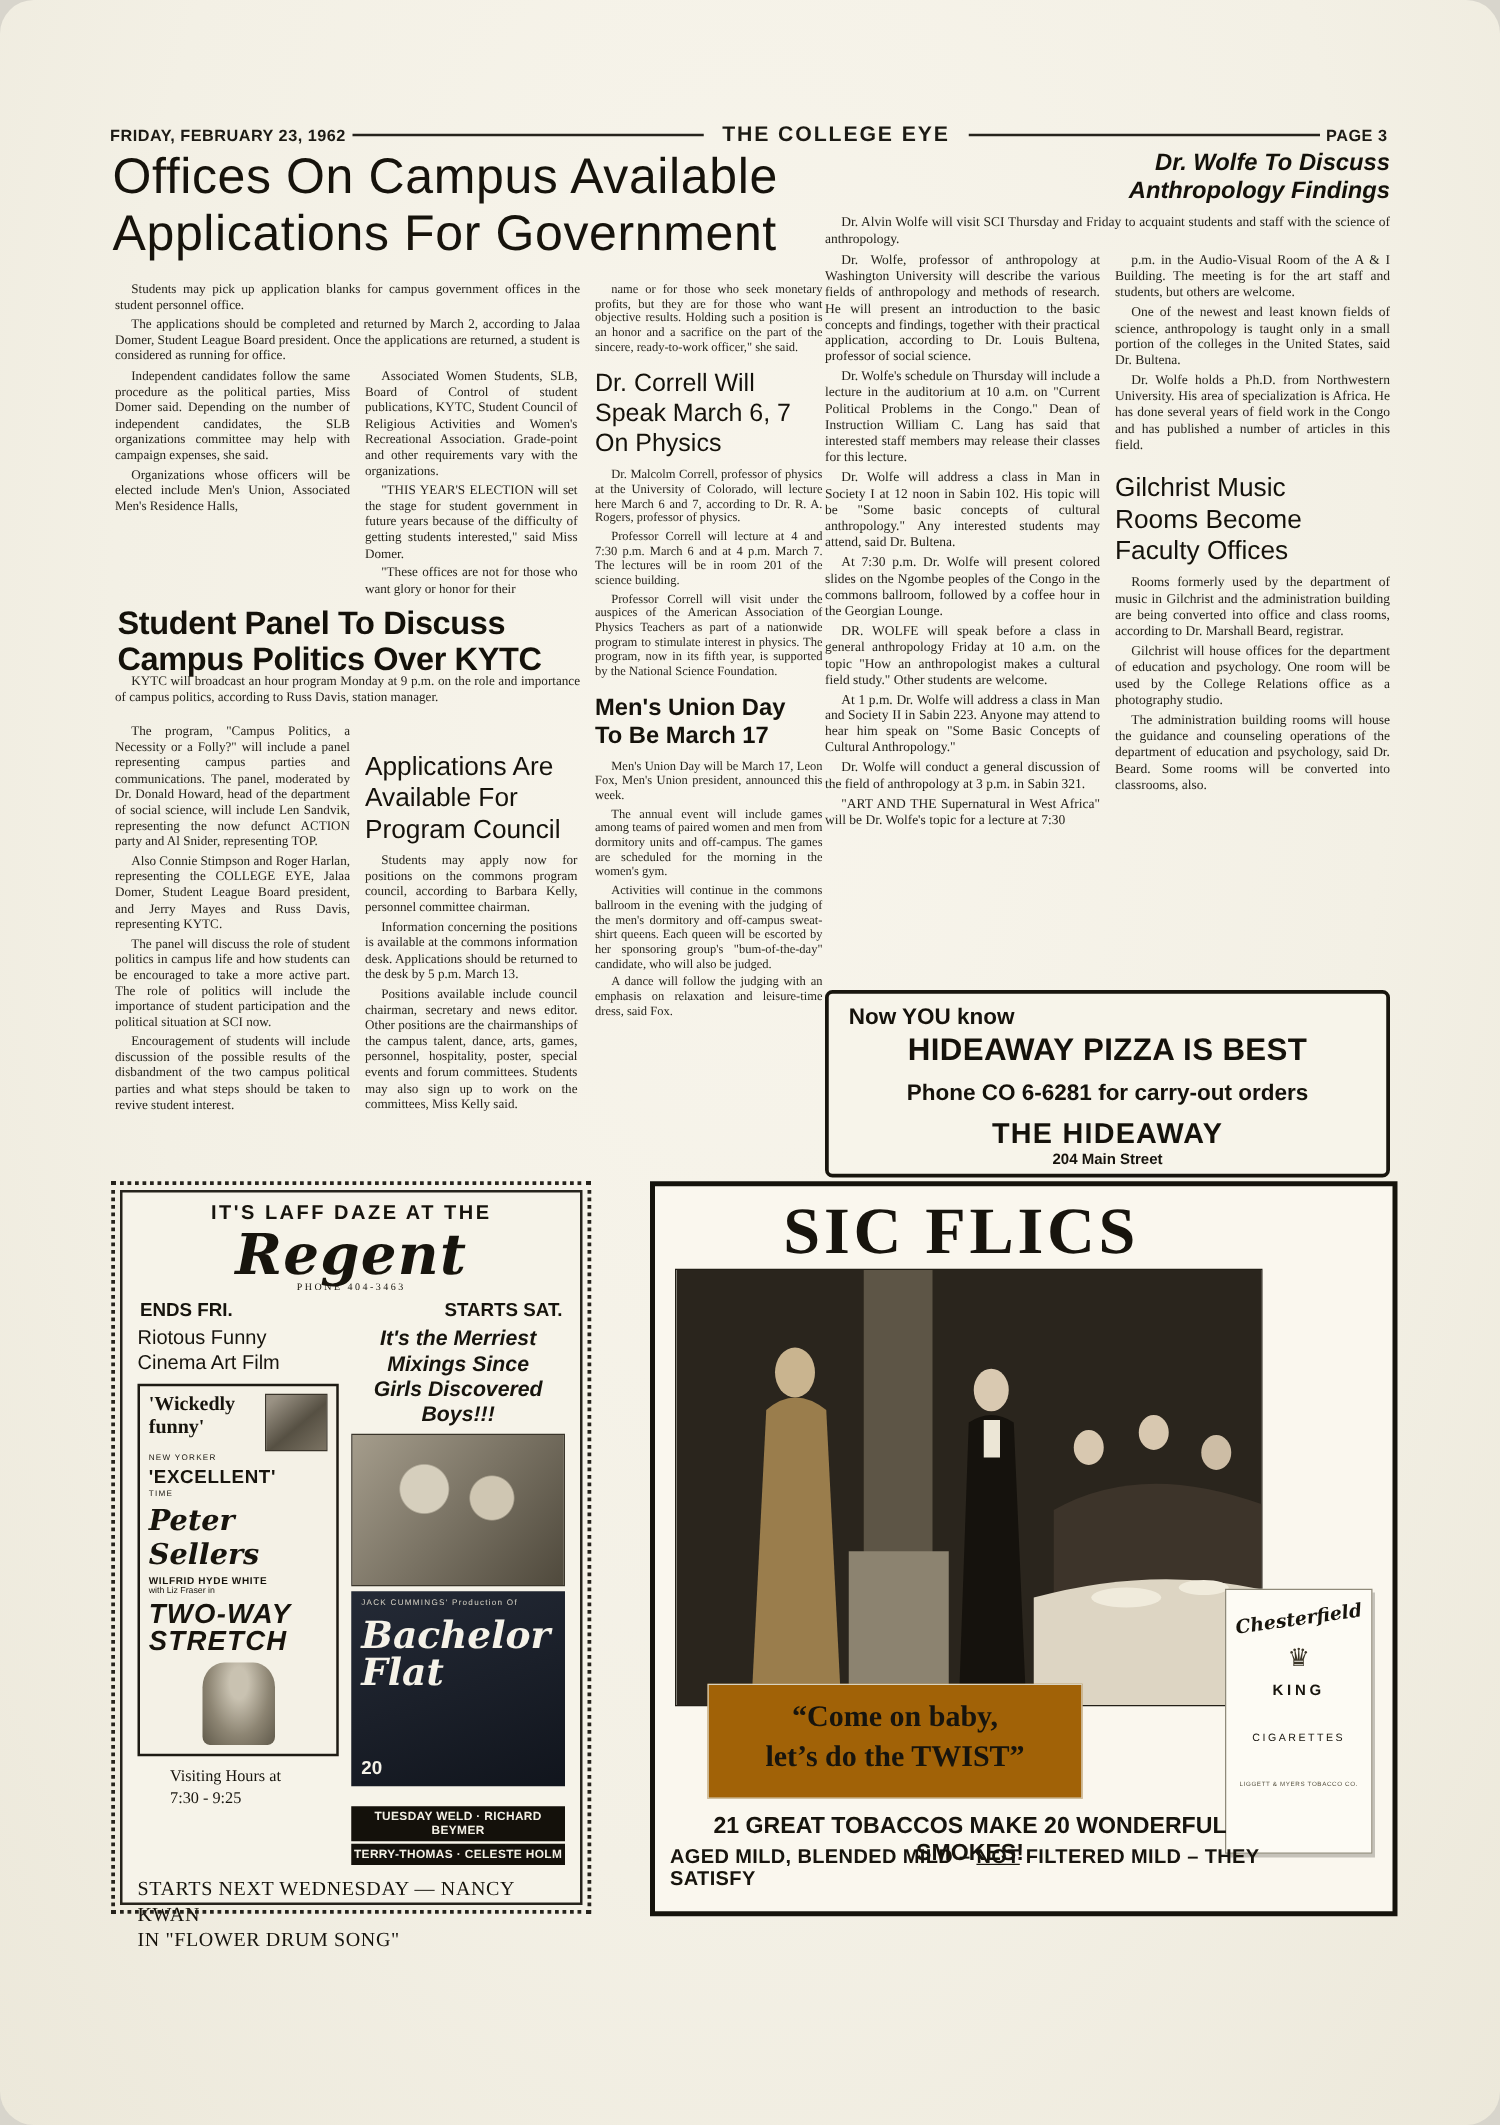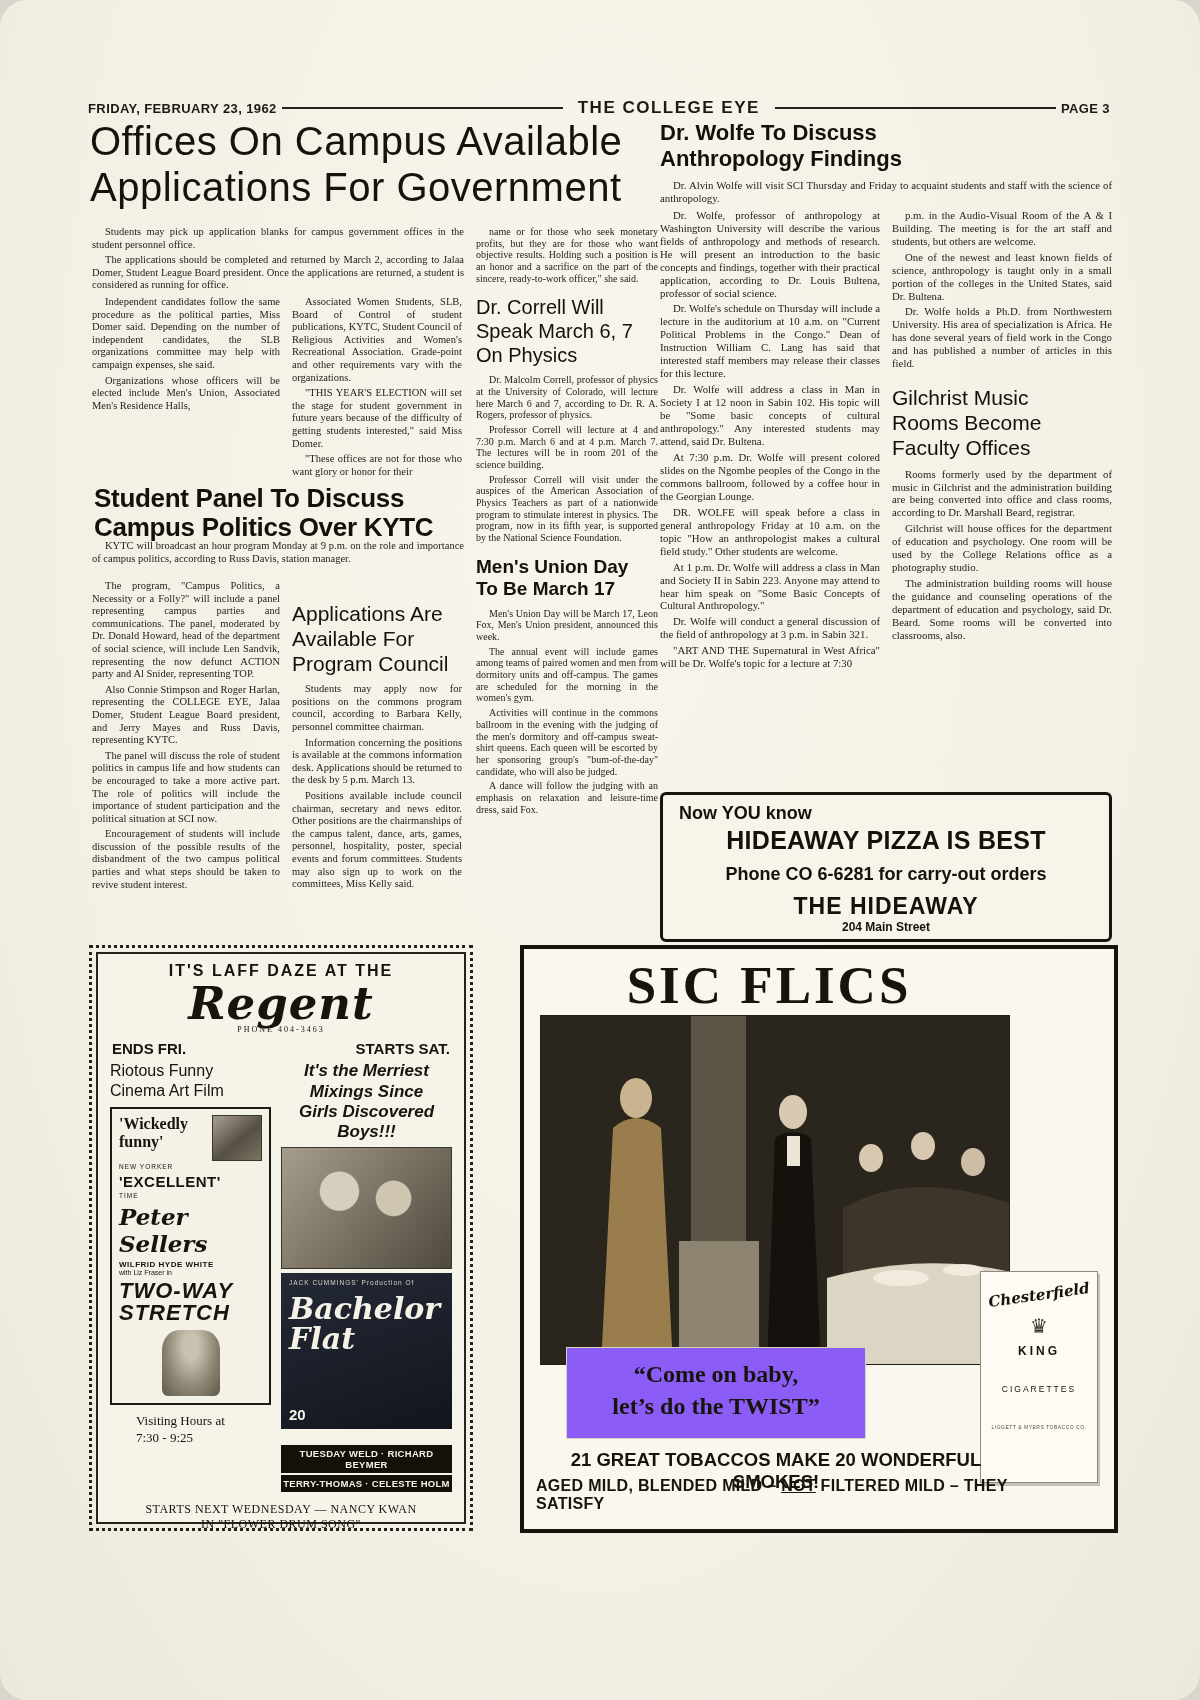--- a/index.html
+++ b/index.html
@@ -28,22 +28,22 @@
     font-family: "Liberation Sans", sans-serif; font-weight: normal;
     font-size: 20px; line-height: 1.18; color: #15120b; margin: 12px 0 7px;
   }
   .subhead-light.sz22 { font-size: 21px; }
   .subhead-light.bold { font-weight: bold; font-size: 19px; }
   .subhead-black {
     font-family: "Liberation Sans", sans-serif; font-weight: bold;
     font-size: 26px; line-height: 1.12; letter-spacing: -0.3px; color: #14110a;
   }
   .wolfe-headline {
-    font-family: "Liberation Sans", sans-serif; font-weight: bold; 
-    font-size: 22px; line-height: 1.18; color: #14110a;
+    font-family: "Liberation Sans", sans-serif; font-weight: bold; font-style: italic;
+    font-size: 19px; line-height: 1.18; color: #14110a; text-align: right;
   }
   
   .para { font-size: 10.5px; line-height: 1.2; text-align: justify; text-indent: 13px; margin: 0 0 3px; color: #26231c; }
   .apps-lead { position: absolute; left: 92px; top: 226px; width: 372px; }
   .apps-cols { position: absolute; left: 92px; top: 296px; width: 372px; height: 184px; display: flex; gap: 12px; overflow: hidden; }
   .apps-cols .colA { width: 188px; }
   .apps-cols .colB { width: 170px; }
   .panel-headline { position: absolute; left: 94px; top: 484px; width: 372px; }
   .panel-lead { position: absolute; left: 92px; top: 540px; width: 372px; }
   .panel-cols { position: absolute; left: 92px; top: 580px; width: 372px; height: 364px; display: flex; gap: 12px; overflow: hidden; }
@@ -98,31 +98,31 @@
   .rg-hours { font-size: 13px; margin: 8px 0 0 26px; line-height: 1.25; }
   .rg-rlines { font-family: "Liberation Sans", sans-serif; font-weight: bold; font-style: italic; font-size: 17px; line-height: 1.2; text-align: center; }
   .rg-photo-lg { width: 171px; height: 122px; margin-top: 4px; border: 1px solid #3a352b;
     background: radial-gradient(circle at 34% 36%, #d6cfbd 0 14%, transparent 15%), radial-gradient(circle at 66% 42%, #cfc6b2 0 13%, transparent 14%), linear-gradient(130deg, #a59d8c, #4f493c); }
   .rg-bachelor { margin-top: 4px; background: linear-gradient(160deg, #242a36, #11151d); color: #f5f2e8; padding: 6px 8px; height: 156px; position: relative; }
   .rg-b-credit { font-family: "Liberation Sans", sans-serif; font-size: 6.5px; letter-spacing: 1px; color: #d8d4c6; }
   .rg-b-title { font-family: "DejaVu Serif", serif; font-style: italic; font-weight: bold; font-size: 30px; line-height: 1.0; margin-top: 8px; }
   .rg-b-studio { position: absolute; left: 8px; bottom: 6px; font-family: "Liberation Sans", sans-serif; font-weight: bold; font-size: 15px; }
   .rg-cast { margin-top: 16px; background: #14110b; color: #f4f1e6; font-family: "Liberation Sans", sans-serif; font-weight: bold; font-size: 9.5px; text-align: center; padding: 3px 0; letter-spacing: .3px; }
   .rg-cast + .rg-cast { margin-top: 2px; }
-  .rg-next { text-align: center; font-size: 12px; margin-top: 10px; line-height: 1.3; letter-spacing: .5px; }
+  .rg-next { font-size: 16px; margin-top: 10px; line-height: 1.3; letter-spacing: .5px; }
   
   .ad-sic {
     position: absolute; left: 520px; top: 945px; width: 598px; height: 588px;
     border: 4px solid #15130c; background: #faf7ee; color: #17140d;
   }
   .sic-title { font-family: "Liberation Serif", serif; font-weight: bold; font-size: 53px; letter-spacing: 3px; text-align: center; width: 490px; margin-top: 6px; }
   .sic-photo { position: absolute; left: 16px; top: 66px; width: 470px; height: 350px; border: 1px solid #221f17; overflow: hidden; }
   .sic-caption {
     position: absolute; left: 42px; top: 398px; width: 300px; height: 92px;
-    background: #8b5cf6; border: 1px solid #d8d2bf; padding: 10px 6px 0;
+    background: #a16207; border: 1px solid #d8d2bf; padding: 10px 6px 0;
     font-family: "Liberation Serif", serif; font-weight: bold; font-size: 24px; line-height: 1.35; text-align: center;
   }
   .sic-pack {
     position: absolute; right: 16px; top: 322px; width: 118px; height: 212px;
     background: #fdfbf4; border: 1px solid #8f8a7a; box-shadow: 2px 3px 0 rgba(40,36,26,.25);
     text-align: center; padding-top: 14px;
   }
   .pk-brand { font-family: "DejaVu Serif", serif; font-style: italic; font-weight: bold; font-size: 15px; transform: rotate(-8deg); }
   .pk-crown { font-size: 20px; margin-top: 10px; color: #3a3426; }
   .pk-king { font-family: "Liberation Sans", sans-serif; font-weight: bold; font-size: 12px; letter-spacing: 3px; margin-top: 6px; }

